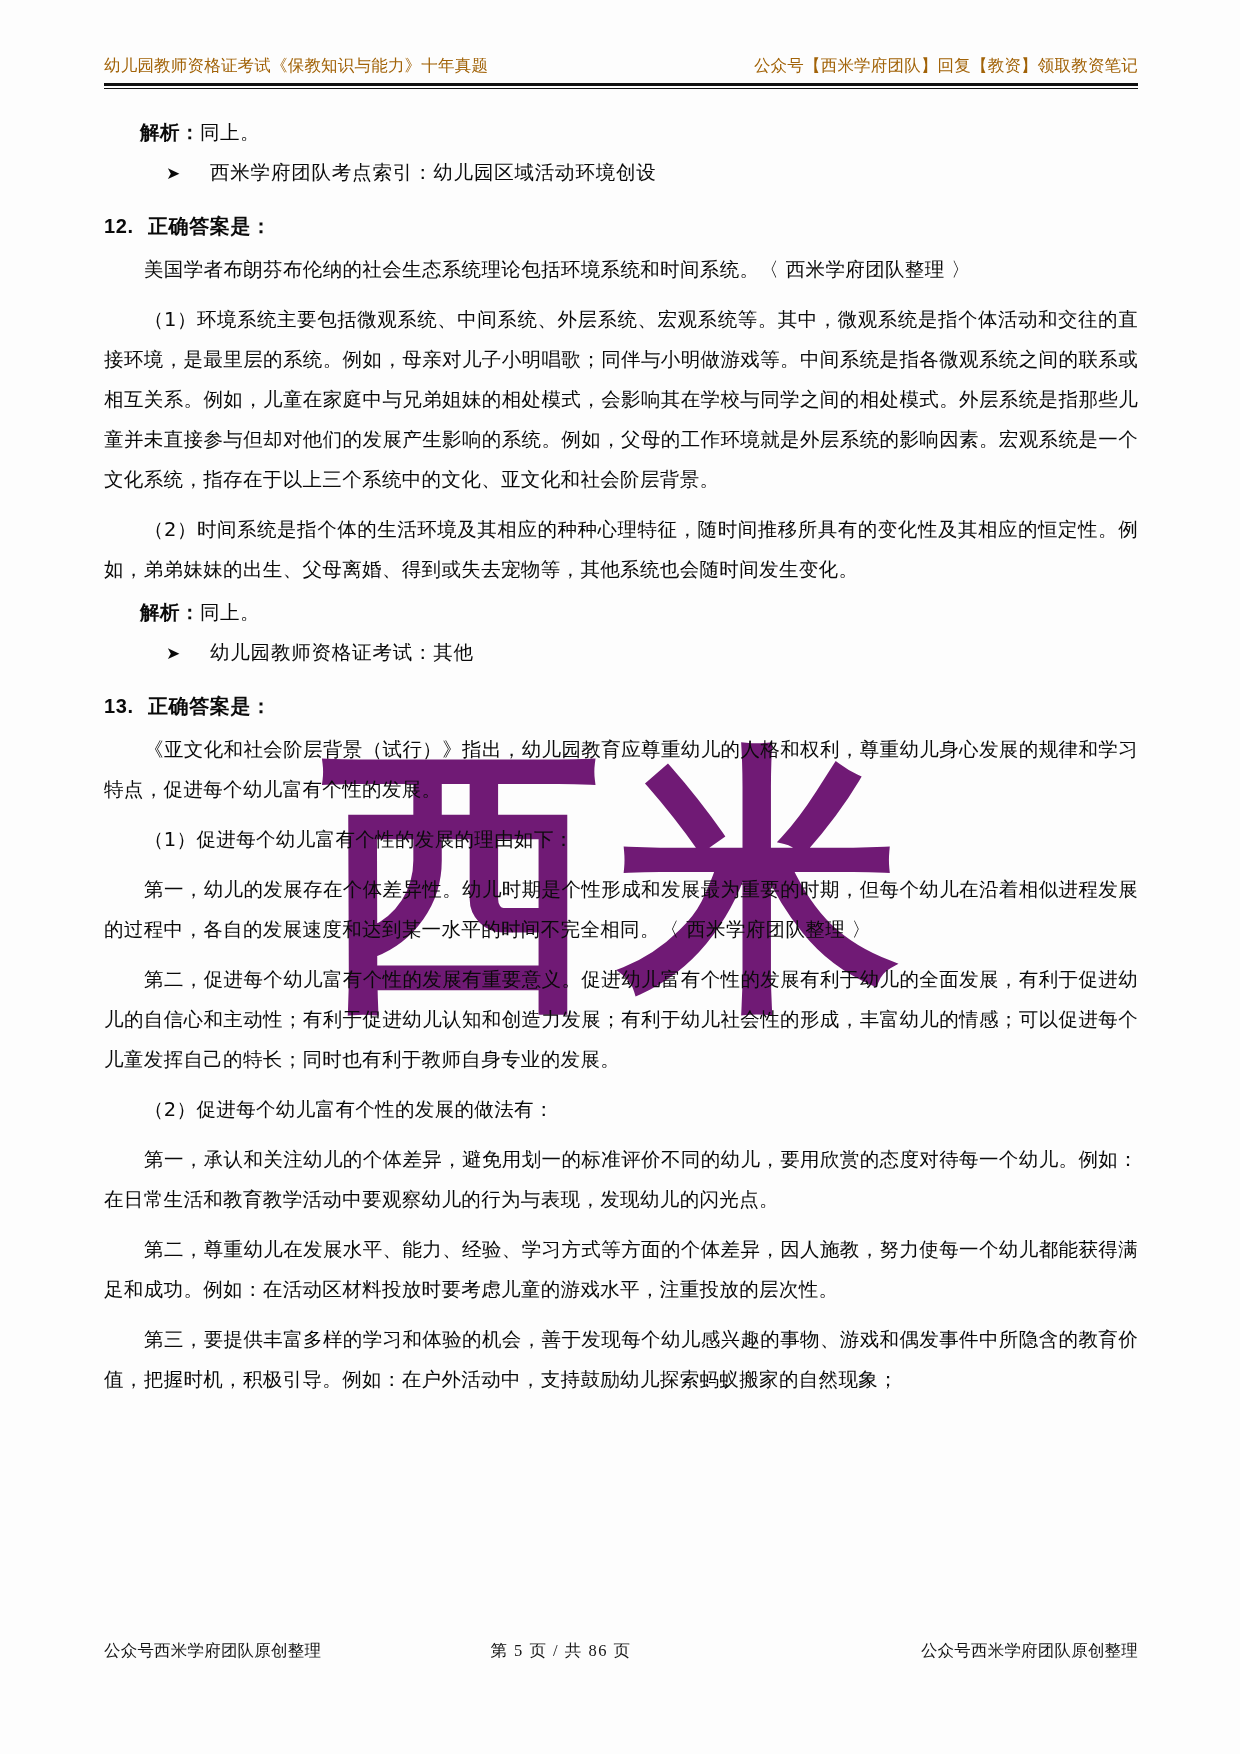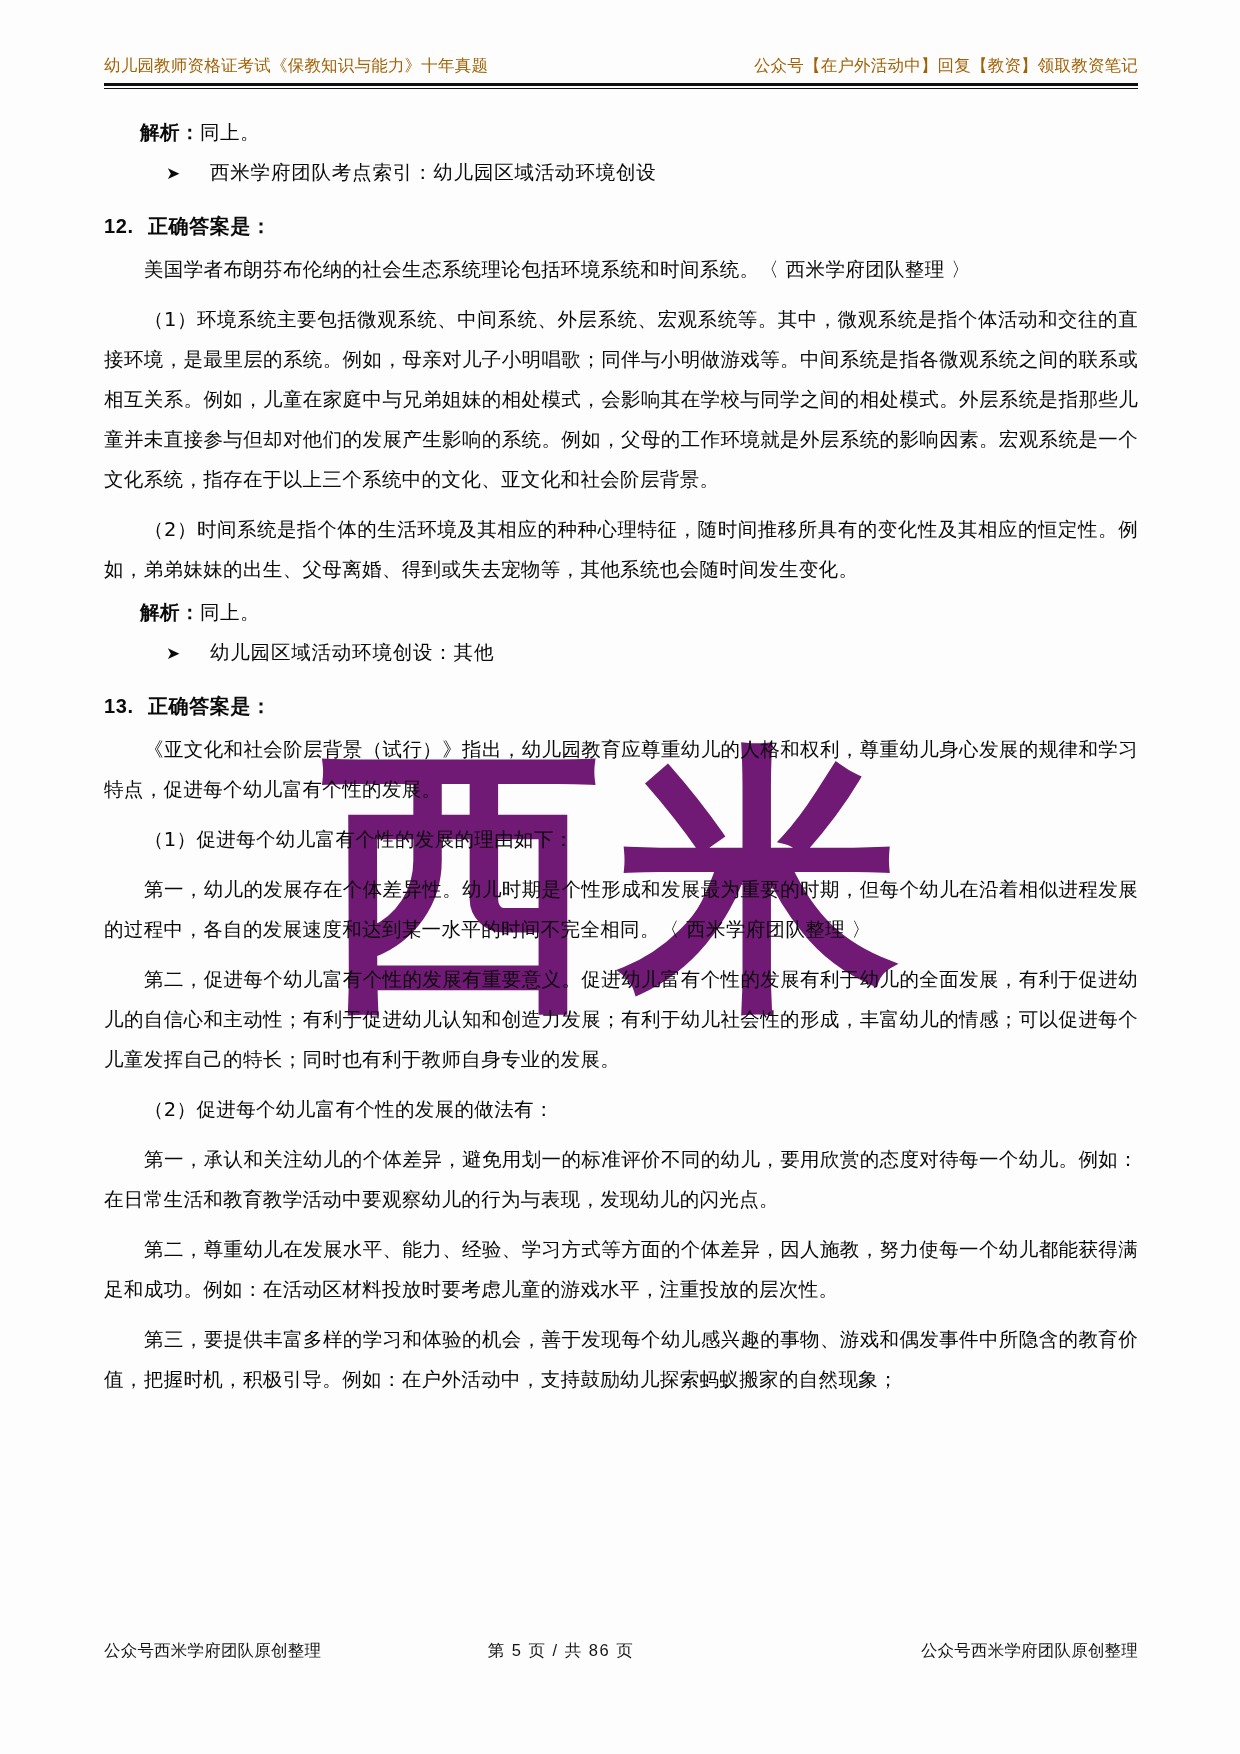--- a/index.html
+++ b/index.html
@@ -137,21 +137,21 @@
 
   
   .footer {
     position: absolute;
     left: 104px;
     top: 1640px;
     width: 1034px;
     display: flex;
     justify-content: space-between;
     align-items: baseline;
-    font-family: Liberation Sans, sans-serif;
+    font-family: Liberation Serif, serif;
     font-size: 16.5px;
     color: #141414;
     z-index: 2;
     letter-spacing: 0.2px;
     gap: 20px;
   }
   .footer-center { padding-right: 120px; }
   .footer-center .pg { letter-spacing: 1.5px; }
 </style>
 </head>
@@ -159,21 +159,21 @@
 
 <div class="page">
 
   <div class="watermark">
     <span>西米</span>
   </div>
 
   <div class="header">
     <div class="header-row">
       <div class="header-left">幼儿园教师资格证考试《保教知识与能力》十年真题</div>
-      <div class="header-right">公众号【在户外活动中】回复【教资】领取教资笔记</div>
+      <div class="header-right">公众号【西米学府团队】回复【教资】领取教资笔记</div>
     </div>
     <div class="header-rule"></div>
   </div>
 
   <div class="content">
 
     <p class="p-sub"><span>解析：</span><span class="sub-body">同上。</span></p>
 
     <div class="bullet-line">
       <span class="bullet-mark">➤</span>
@@ -186,21 +186,21 @@
     </div>
 
     <p class="para">美国学者布朗芬布伦纳的社会生态系统理论包括环境系统和时间系统。〈 西米学府团队整理 〉</p>
     <p class="para tight">（1）环境系统主要包括微观系统、中间系统、外层系统、宏观系统等。其中，微观系统是指个体活动和交往的直接环境，是最里层的系统。例如，母亲对儿子小明唱歌；同伴与小明做游戏等。中间系统是指各微观系统之间的联系或相互关系。例如，儿童在家庭中与兄弟姐妹的相处模式，会影响其在学校与同学之间的相处模式。外层系统是指那些儿童并未直接参与但却对他们的发展产生影响的系统。例如，父母的工作环境就是外层系统的影响因素。宏观系统是一个文化系统，指存在于以上三个系统中的文化、亚文化和社会阶层背景。</p>
     <p class="para tight">（2）时间系统是指个体的生活环境及其相应的种种心理特征，随时间推移所具有的变化性及其相应的恒定性。例如，弟弟妹妹的出生、父母离婚、得到或失去宠物等，其他系统也会随时间发生变化。</p>
 
     <p class="p-sub"><span>解析：</span><span class="sub-body">同上。</span></p>
 
     <div class="bullet-line">
       <span class="bullet-mark">➤</span>
-      <span>幼儿园区域活动环境创设：其他</span>
+      <span>幼儿园教师资格证考试：其他</span>
     </div>
 
     <div class="q-head">
       <span class="q-num">13.</span>
       <span>正确答案是：</span>
     </div>
 
     <p class="para">《亚文化和社会阶层背景（试行）》指出，幼儿园教育应尊重幼儿的人格和权利，尊重幼儿身心发展的规律和学习特点，促进每个幼儿富有个性的发展。</p>
     <p class="para tight">（1）促进每个幼儿富有个性的发展的理由如下：</p>
     <p class="para tight">第一，幼儿的发展存在个体差异性。幼儿时期是个性形成和发展最为重要的时期，但每个幼儿在沿着相似进程发展的过程中，各自的发展速度和达到某一水平的时间不完全相同。〈 西米学府团队整理 〉</p>

